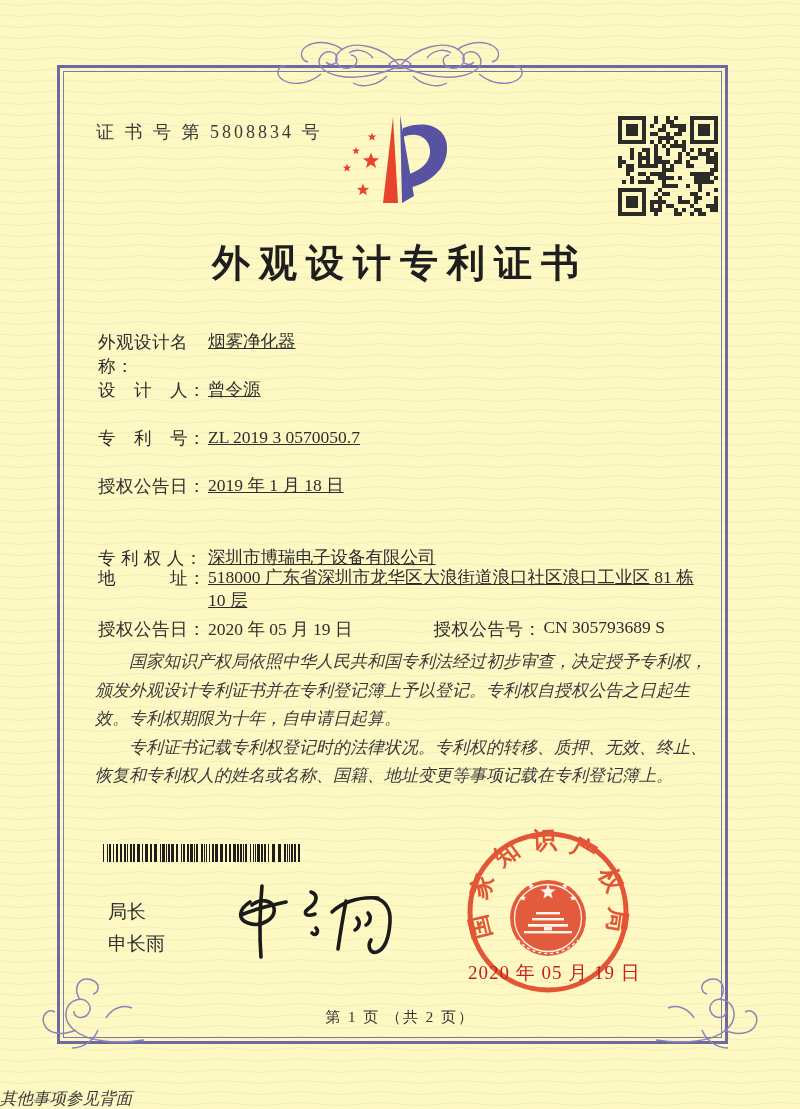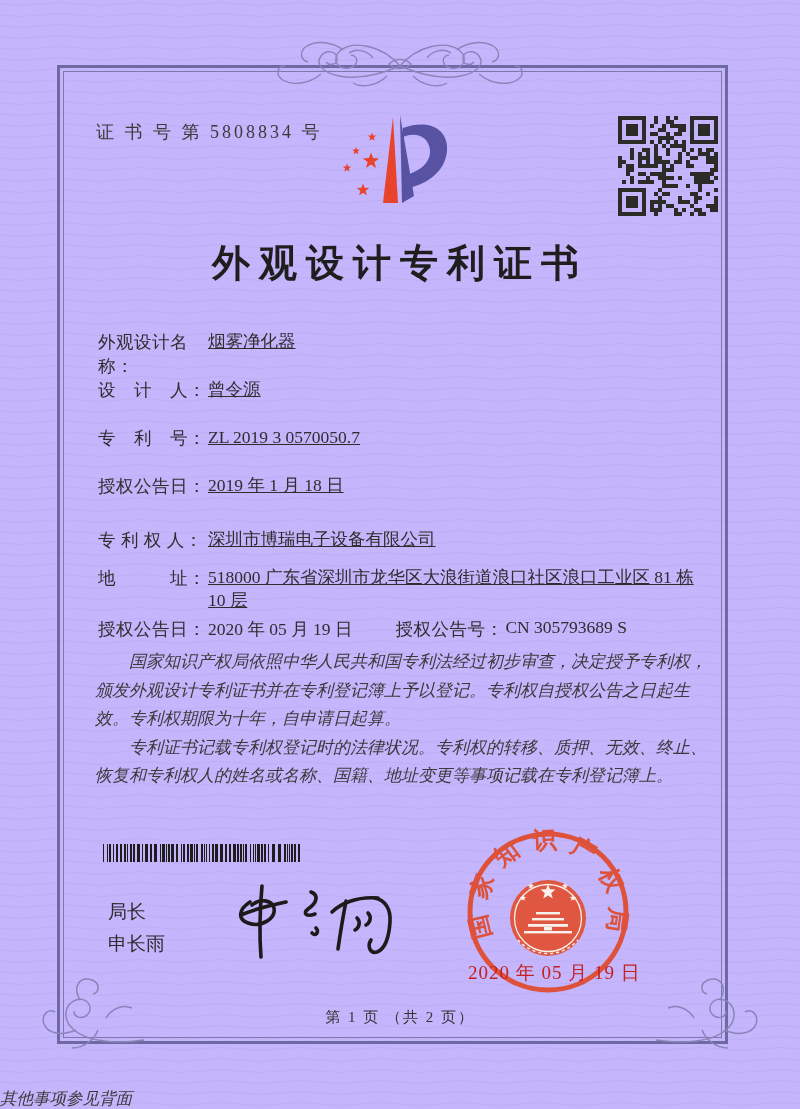--- a/index.html
+++ b/index.html
@@ -1,36 +1,36 @@
 <!DOCTYPE html>
 <html><head>
 <meta charset="utf-8">
 <style>
   html,body{margin:0;padding:0;background:#e8e6e0;}
-  #page{position:relative;width:800px;height:1109px;margin:0 auto;background:#c4b5fd;
+  #page{position:relative;width:800px;height:1109px;margin:0 auto;background:#fef9c3;
         overflow:hidden;font-family:"Liberation Serif",serif;color:#222;}
   #bg-waves{position:absolute;left:0;top:0;z-index:0;}
   .abs{position:absolute;}
   
   #frame{position:absolute;left:57px;top:65px;width:665px;height:973px;
          border:3px solid #6f69a3;z-index:1;}
   #frame-inner{position:absolute;left:3px;top:3px;right:3px;bottom:3px;border:1px solid #7d77ad;}
   .flourish{z-index:2;}
   
   #cert-no{left:96px;top:120px;font-size:18px;letter-spacing:3px;color:#3a3a3a;z-index:3;}
   #logo{left:332px;top:104px;z-index:3;}
   #qr{left:618px;top:116px;z-index:3;}
   #title{left:0;top:238px;width:800px;text-align:center;font-size:38px;font-weight:bold;
          letter-spacing:9px;color:#1e1e1e;z-index:3;}
   
   .field-row{position:absolute;left:98px;display:flex;font-size:17.5px;color:#2e2e2e;z-index:3;}
   .field-label{width:110px;flex:0 0 auto;letter-spacing:.5px;}
   .field-value{margin-left:0;max-width:512px;line-height:23px;text-decoration:underline;}
   #row-grant{position:absolute;left:98px;display:flex;font-size:17.5px;color:#2e2e2e;z-index:3;}
-  #row-grant .pair2{margin-left:43px;display:flex;}
+  #row-grant .pair2{margin-left:81px;display:flex;}
   
   #paras{left:95px;top:648px;width:618px;z-index:3;font-style:italic;
          font-size:17px;line-height:28.5px;color:#3a3a3a;}
   #paras p{margin:0;text-indent:2em;}
   
   #barcode{left:103px;top:844px;width:198px;height:18px;z-index:3;font-size:0;line-height:0;}
   #barcode i{display:inline-block;height:18px;background:#1d1d1d;}
   #officer-title{left:108px;top:899px;font-size:19px;z-index:3;
                  font-family:"Liberation Sans",sans-serif;color:#2b2b2b;}
   #officer-name{left:108px;top:931px;font-size:19px;z-index:3;
@@ -514,21 +514,21 @@
     <span class="field-value">曾令源</span>
   </div>
   <div class="field-row" style="top:426px">
     <span class="field-label">专　利　号：</span>
     <span class="field-value">ZL 2019 3 0570050.7</span>
   </div>
   <div class="field-row" style="top:474px">
     <span class="field-label">授权公告日：</span>
     <span class="field-value">2019 年 1 月 18 日</span>
   </div>
-  <div class="field-row" style="top:528px">
+  <div class="field-row" style="top:546px">
     <span class="field-label">专 利 权 人：</span>
     <span class="field-value">深圳市博瑞电子设备有限公司</span>
   </div>
   <div class="field-row" style="top:566px">
     <span class="field-label">地　　　址：</span>
     <span class="field-value" style="width:505px">518000 广东省深圳市龙华区大浪街道浪口社区浪口工业区 81 栋 10 层</span>
   </div>
 
   <div id="row-grant" style="top:617px">
     <span class="field-label">授权公告日：</span>

